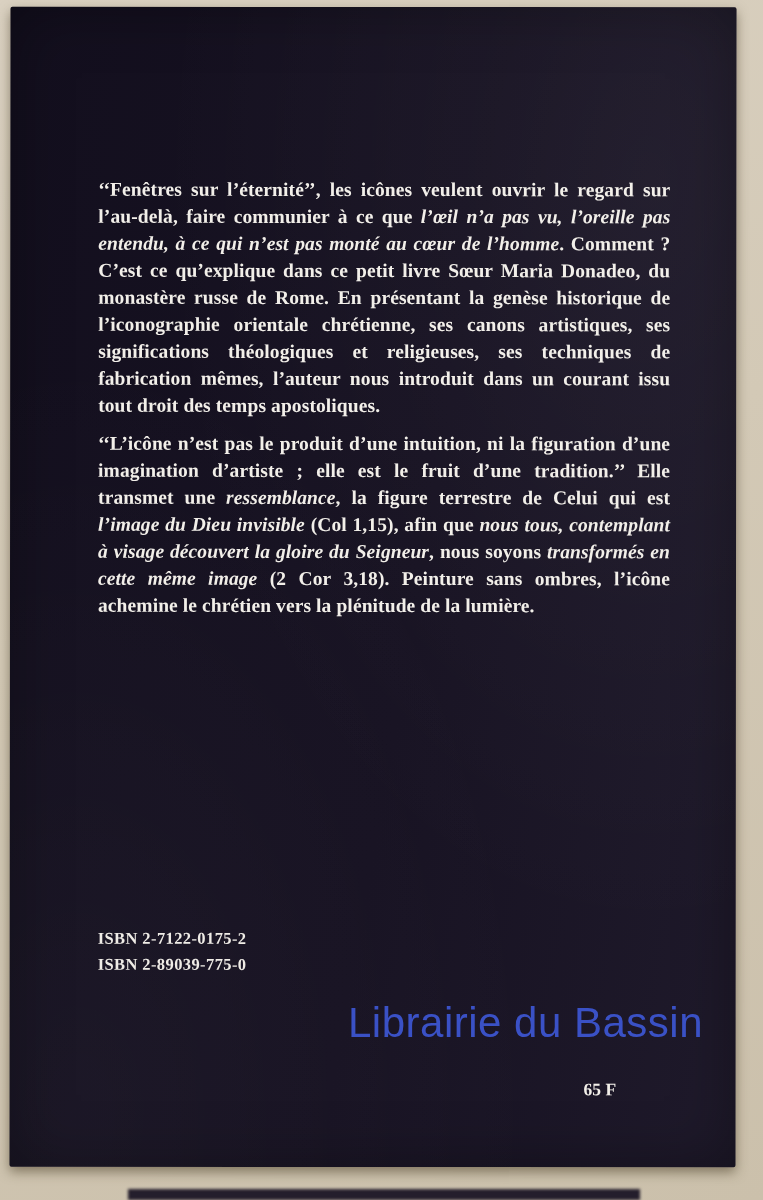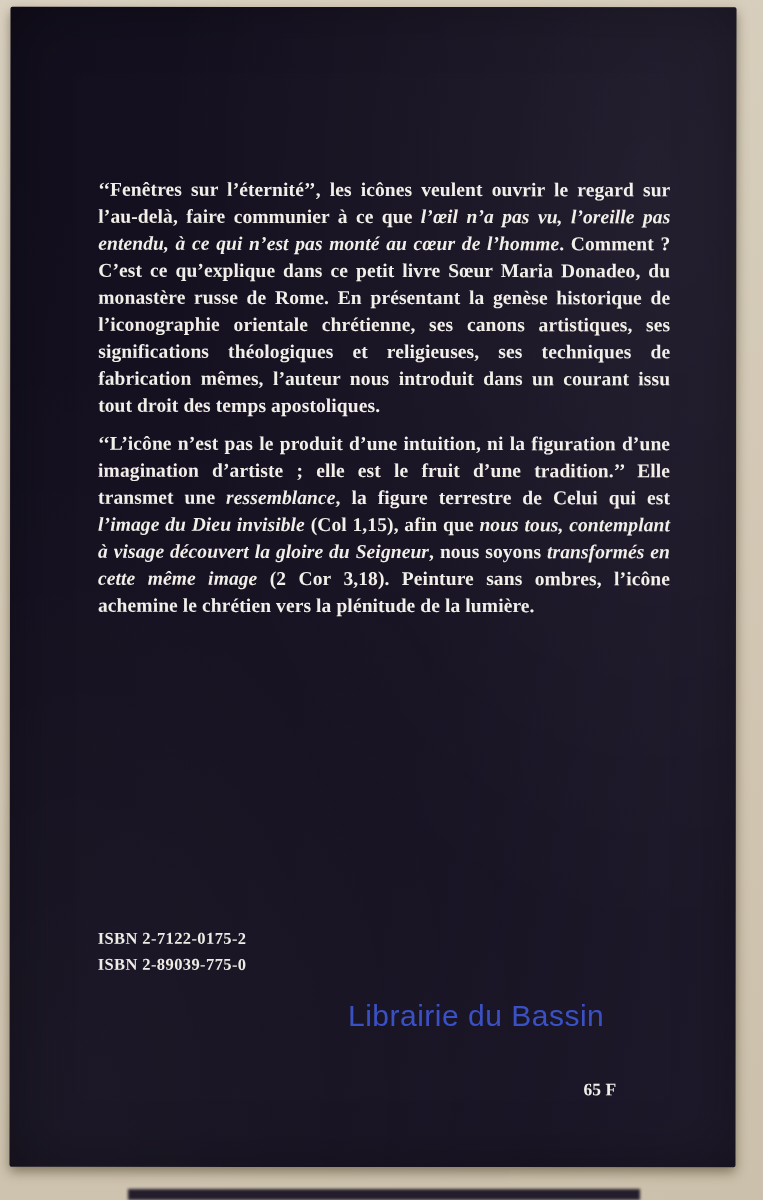--- a/index.html
+++ b/index.html
@@ -80,21 +80,21 @@
     font-size: 17.5px;
   }
   
   .watermark {
     position: absolute;
     left: 348px;
     top: 999px;
     z-index: 5;
     font-family: "Liberation Sans", sans-serif;
     font-weight: 400;
-    font-size: 30px;
+    font-size: 42px;
     letter-spacing: 0.5px;
     color: #3c55cf;
     opacity: 0.95;
     white-space: nowrap;
   }
   
   .bottom-edge {
     position: absolute;
     left: 128px;
     top: 1189px;

